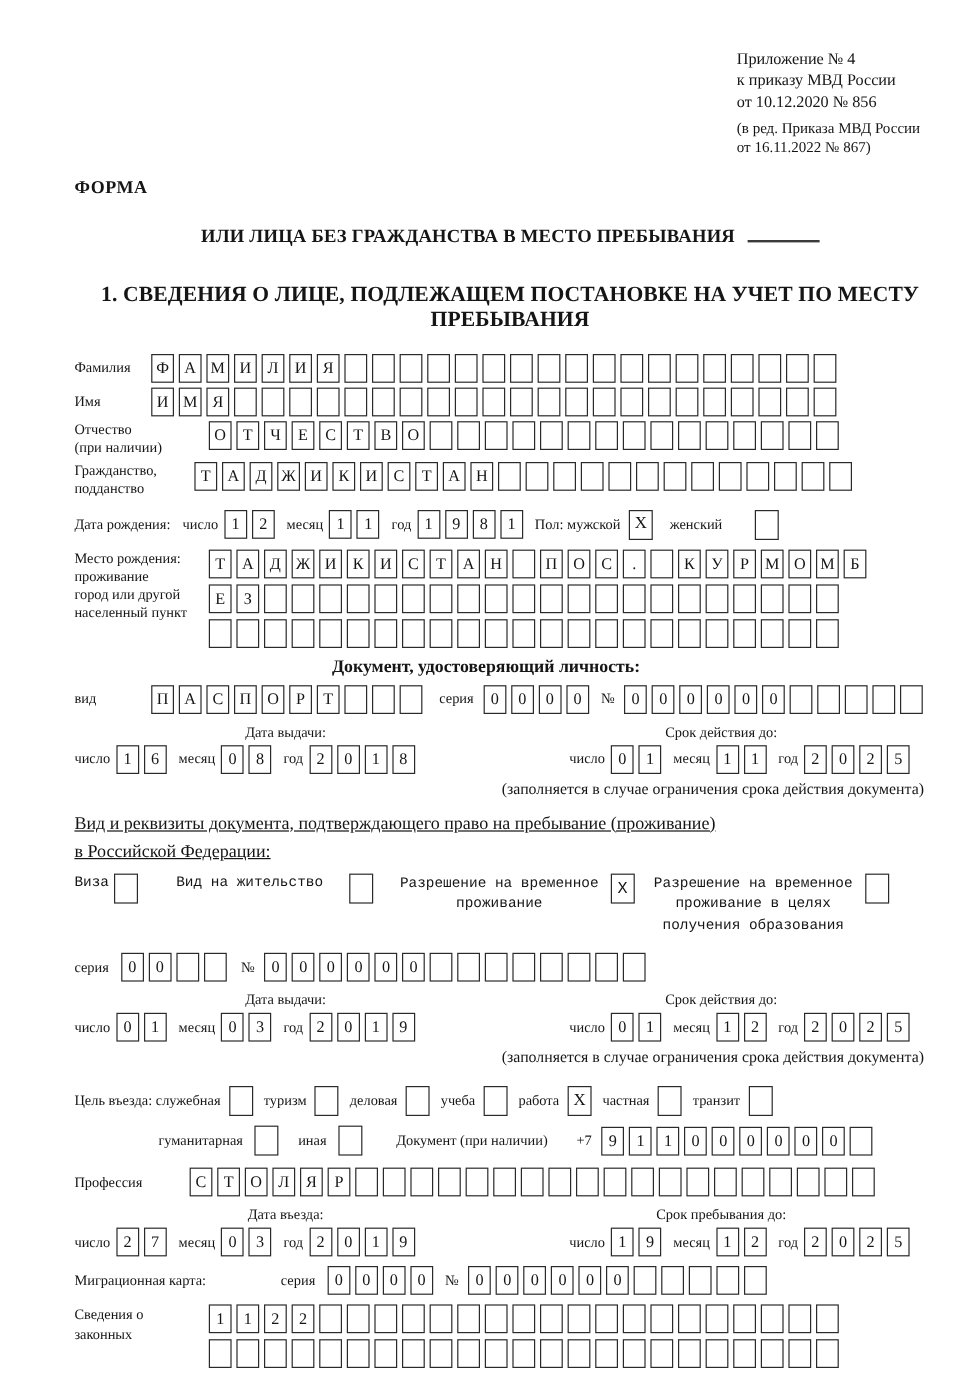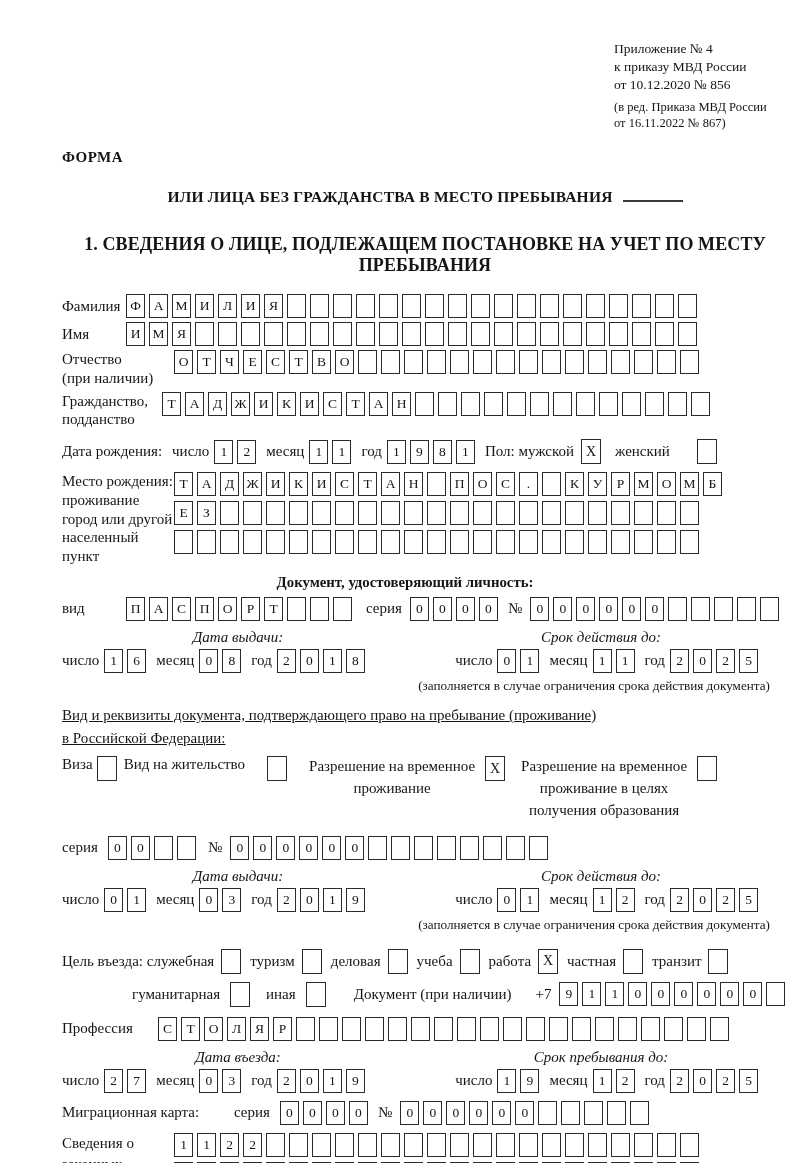--- a/index.html
+++ b/index.html
@@ -30,44 +30,44 @@
     display:flex; align-items:center; justify-content:center;
     font-size:13.5px; font-family:"Liberation Serif", serif;
   }
   .cb { width:20px; height:25px; flex:0 0 auto; border:1.7px solid #2a2a2a;
         display:inline-flex; align-items:center; justify-content:center; font-size:14px; }
 
   .frow { display:flex; align-items:center; margin-bottom:4px; }
   .lblcol-s { width:64px; flex:0 0 auto; }   
   .lblcol-m { width:100px; flex:0 0 auto; }  
   .lblcol-l { width:112px; flex:0 0 auto; }  
-  .lbl { font-size:15px; }
+  .lbl { font-size:12px; }
 
   .two-line-block { display:flex; align-items:flex-start; margin-bottom:4px; }
   .two-line-block .lines div { line-height:1.25; }
 
   .inline-row { display:flex; align-items:center; margin-bottom:4px; } .gap10 { margin-right:10px; }
 
   .dgroup { display:flex; align-items:center; }
   .dlbl { margin:0 5px 0 0; }
   .dlbl2 { margin:0 5px 0 10px; }
 
   .center-bold { text-align:center; font-weight:bold; font-size:14.8px; margin:8px 40px 6px 0; }
 
-  .dates-header { display:flex; margin-top:8px;font-style:italic; }
+  .dates-header { display:flex; margin-top:8px; }
   .dates-header .left { width:352px; text-align:center; }
   .dates-header .right { flex:1; text-align:center; }
   .dates-row { display:flex; align-items:center; margin-top:3px; }
   .dates-row .spacer { flex:1; }
   .dates-row .rightpad { margin-right:30px; }
   .note-right { text-align:right; padding-right:18px; font-size:13.2px; margin-top:5px; }
 
   .para { font-size:15px; line-height:1.55; margin-top:10px;text-decoration:underline; }
 
-  .permits-row { display:flex; align-items:flex-start; margin-top:6px; }
+  .permits-row { display:flex; align-items:flex-start; margin-top:6px;font-family:Liberation Mono, monospace; }
   .permit-item { display:flex; align-items:flex-start; }
   .permit-label-multi { text-align:center; line-height:1.45; }
   .permits-row .cb { margin-left:10px; }
 
   .purpose-row { display:flex; align-items:center; margin-top:16px; flex-wrap:nowrap; }
   .purpose-row .pair { display:flex; align-items:center; margin-right:9px; }
   .purpose-row .pair .cb { margin-left:7px; }
 
   .humanitarian-row { display:flex; align-items:center; margin-top:8px; margin-left:70px; }
 
@@ -432,21 +432,21 @@
     <div class="para">
       <div>Вид и реквизиты документа, подтверждающего право на пребывание (проживание)</div>
       <div>в Российской Федерации:</div>
     </div>
 
     <div class="permits-row">
       <span class="permit-item">
         <span class="lbl">Виза</span>
         <span class="cb" style="margin-left:4px;"></span>
       </span>
-      <span class="permit-item" style="margin-left:7px;">
+      <span class="permit-item" style="margin-left:32px;">
         <span class="lbl">Вид на жительство</span>
         <span class="cb" style="margin-left:22px;"></span>
       </span>
       <span class="permit-item" style="margin-left:22px;">
         <span class="permit-label-multi lbl">
           <div>Разрешение на временное</div>
           <div>проживание</div>
         </span>
         <span class="cb">X</span>
       </span>

